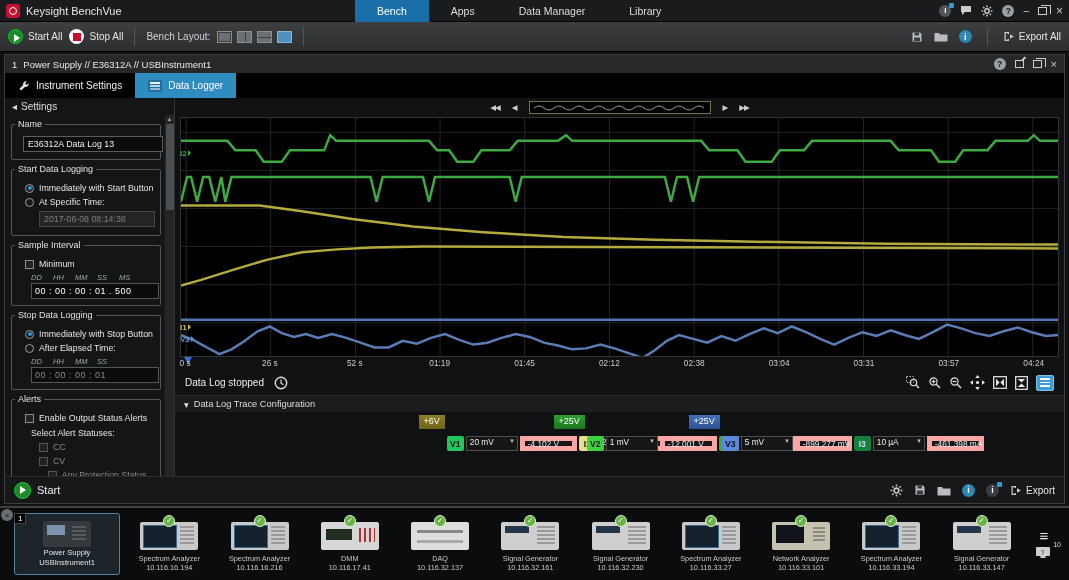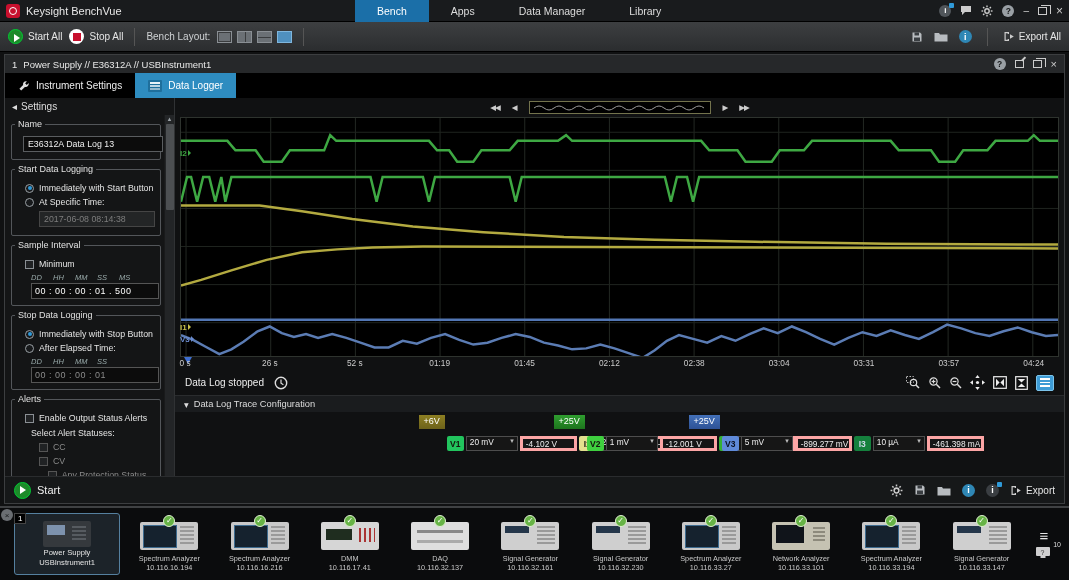--- a/index.html
+++ b/index.html
@@ -116,21 +116,21 @@
   .h-y { background:linear-gradient(#8d7f22,#6d621a); }
   .h-g { background:linear-gradient(#2f9e2f,#1d741d); }
   .h-b { background:linear-gradient(#4370b8,#2e5296); }
   .chrow { display:flex; gap:2px; align-items:center; }
   .chip { width:17px; height:15px; border-radius:2px; font-size:8.5px; font-weight:bold; color:#14160e; display:flex; align-items:center; justify-content:center; flex:none; }
   .c-v1 { background:#22c55e; } .c-i1 { background:#e3e08e; }
   .c-v2 { background:#3fd03f; } .c-i2 { background:#35b035; }
   .c-v3 { background:#5f8ad9; color:#0a1020; } .c-i3 { background:#15803d; color:#cfd8ea; }
   .range { width:52px; height:15px; background:#161616; border:1px solid #4d4d4d; color:#eee; font-size:8.3px; display:flex; align-items:flex-start; justify-content:space-between; padding:0 3px; }
   .range .dd { color:#bbb; font-size:7px; }
-  .chval { width:57px; height:15px; background:#161616; border:3px solid #fca5a5; color:#eee; font-size:8.3px; display:flex; align-items:center; padding:0 3px; white-space:nowrap; }
+  .chval { width:57px; height:15px; background:#161616; border:5px solid #fca5a5; color:#eee; font-size:8.3px; display:flex; align-items:center; padding:0 3px; white-space:nowrap; }
 
   
   .actionrow { height:27px; display:flex; align-items:center; padding:0 9px; background:#161819; border-top:1px solid #2a2c2e; }
   .startbtn { display:flex; align-items:center; gap:6px; font-size:11px; color:#eee; }
   .startbtn .play-c { width:17px; height:17px; }
   .action-right { margin-left:auto; display:flex; align-items:center; gap:11px; }
   .dark-i { width:13px; height:13px; border-radius:50%; background:#3a3e42; color:#fff; font-size:9px; font-weight:bold; display:flex; align-items:center; justify-content:center; position:relative; }
   .dark-i .ibadge { position:absolute; top:-2px; right:-3px; width:5px; height:5px; background:#2f9ad9; border-radius:1px; }
 
   

